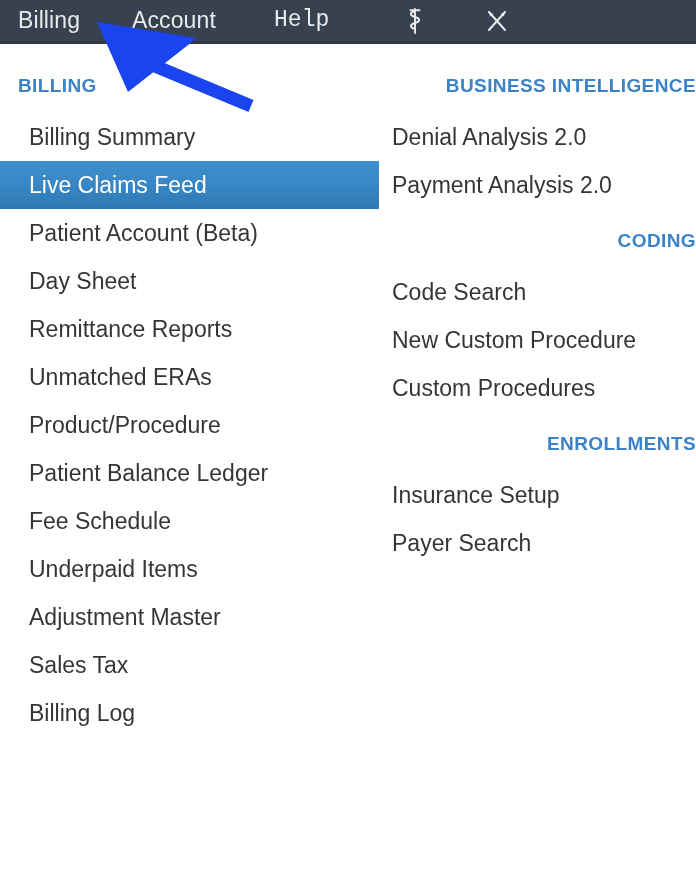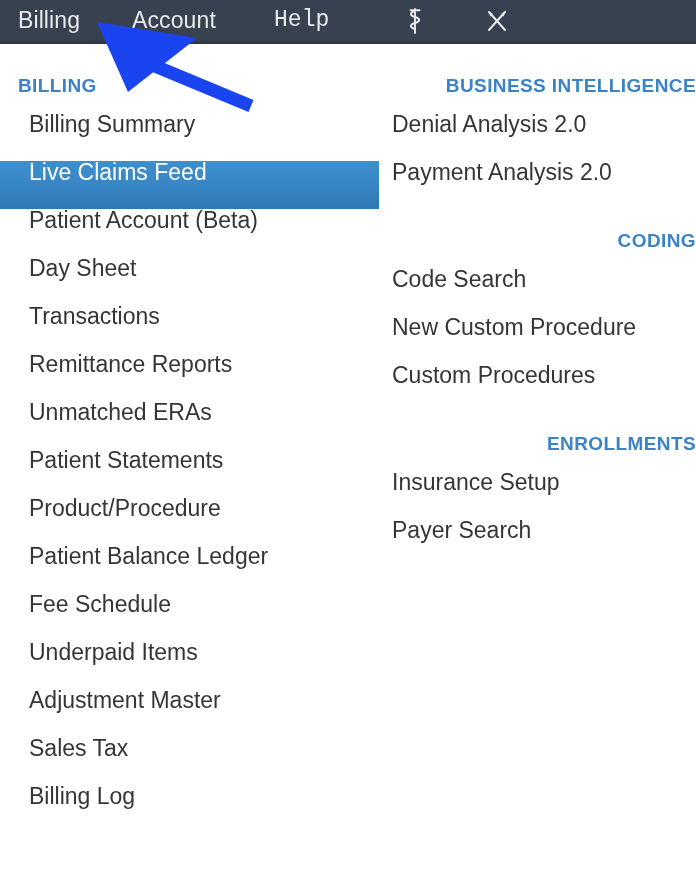--- a/index.html
+++ b/index.html
@@ -70,21 +70,21 @@
     color: #3b83c6;
     font-weight: bold;
     font-size: 19px;
     letter-spacing: 0.4px;
     line-height: 1;
     white-space: nowrap;
   }
   .menu-row {
     height: 48px;
     display: flex;
-    align-items: flex-start;
+    align-items: center;
     white-space: nowrap;
     cursor: default;
   }
   .menu-row .label {
     color: #333639;
     font-size: 23px;
     line-height: 1;
   }
 
   
@@ -156,30 +156,24 @@
         <div class="menu-row selected">
           <span class="label">Live Claims Feed</span>
         </div>
         <div class="menu-row">
           <span class="label">Patient Account (Beta)</span>
         </div>
         <div class="menu-row">
           <span class="label">Day Sheet</span>
         </div>
         <div class="menu-row">
-          <span class="label">Transactions</span>
-        </div>
-        <div class="menu-row">
           <span class="label">Remittance Reports</span>
         </div>
         <div class="menu-row">
           <span class="label">Unmatched ERAs</span>
-        </div>
-        <div class="menu-row">
-          <span class="label">Patient Statements</span>
         </div>
         <div class="menu-row">
           <span class="label">Product/Procedure</span>
         </div>
         <div class="menu-row">
           <span class="label">Patient Balance Ledger</span>
         </div>
         <div class="menu-row">
           <span class="label">Fee Schedule</span>
         </div>

